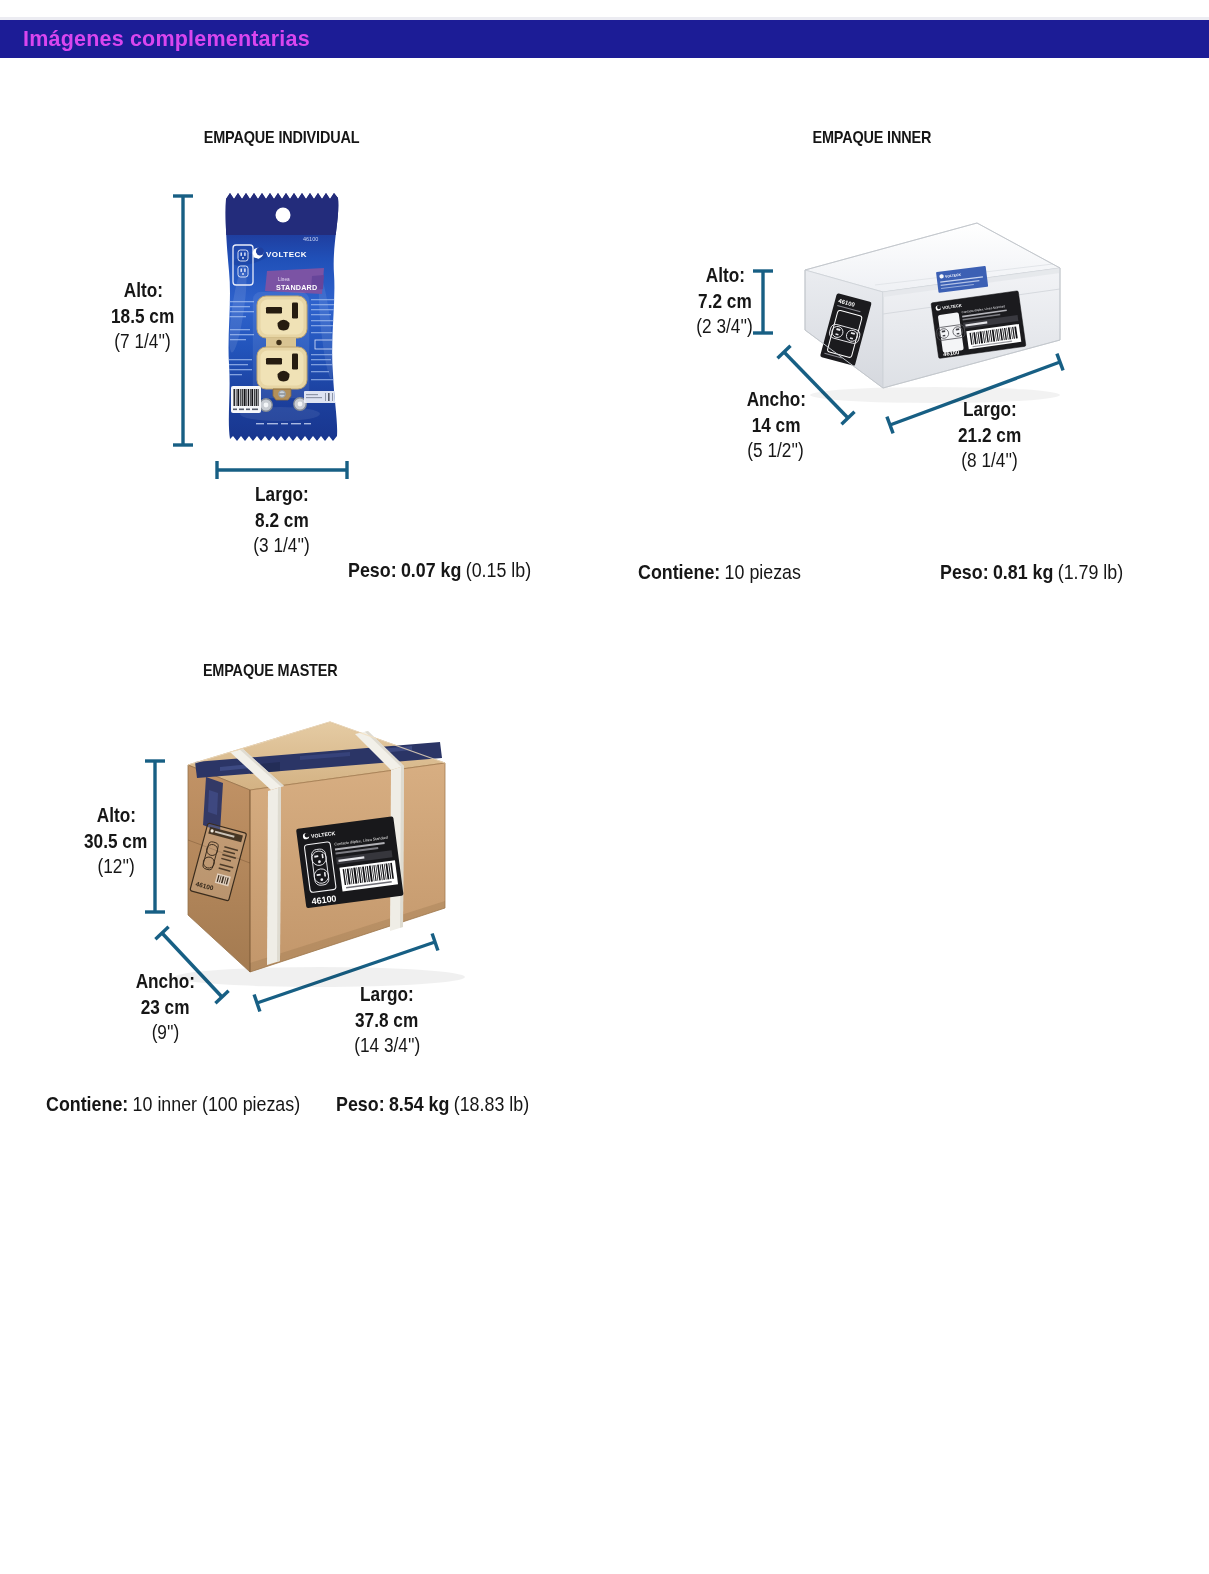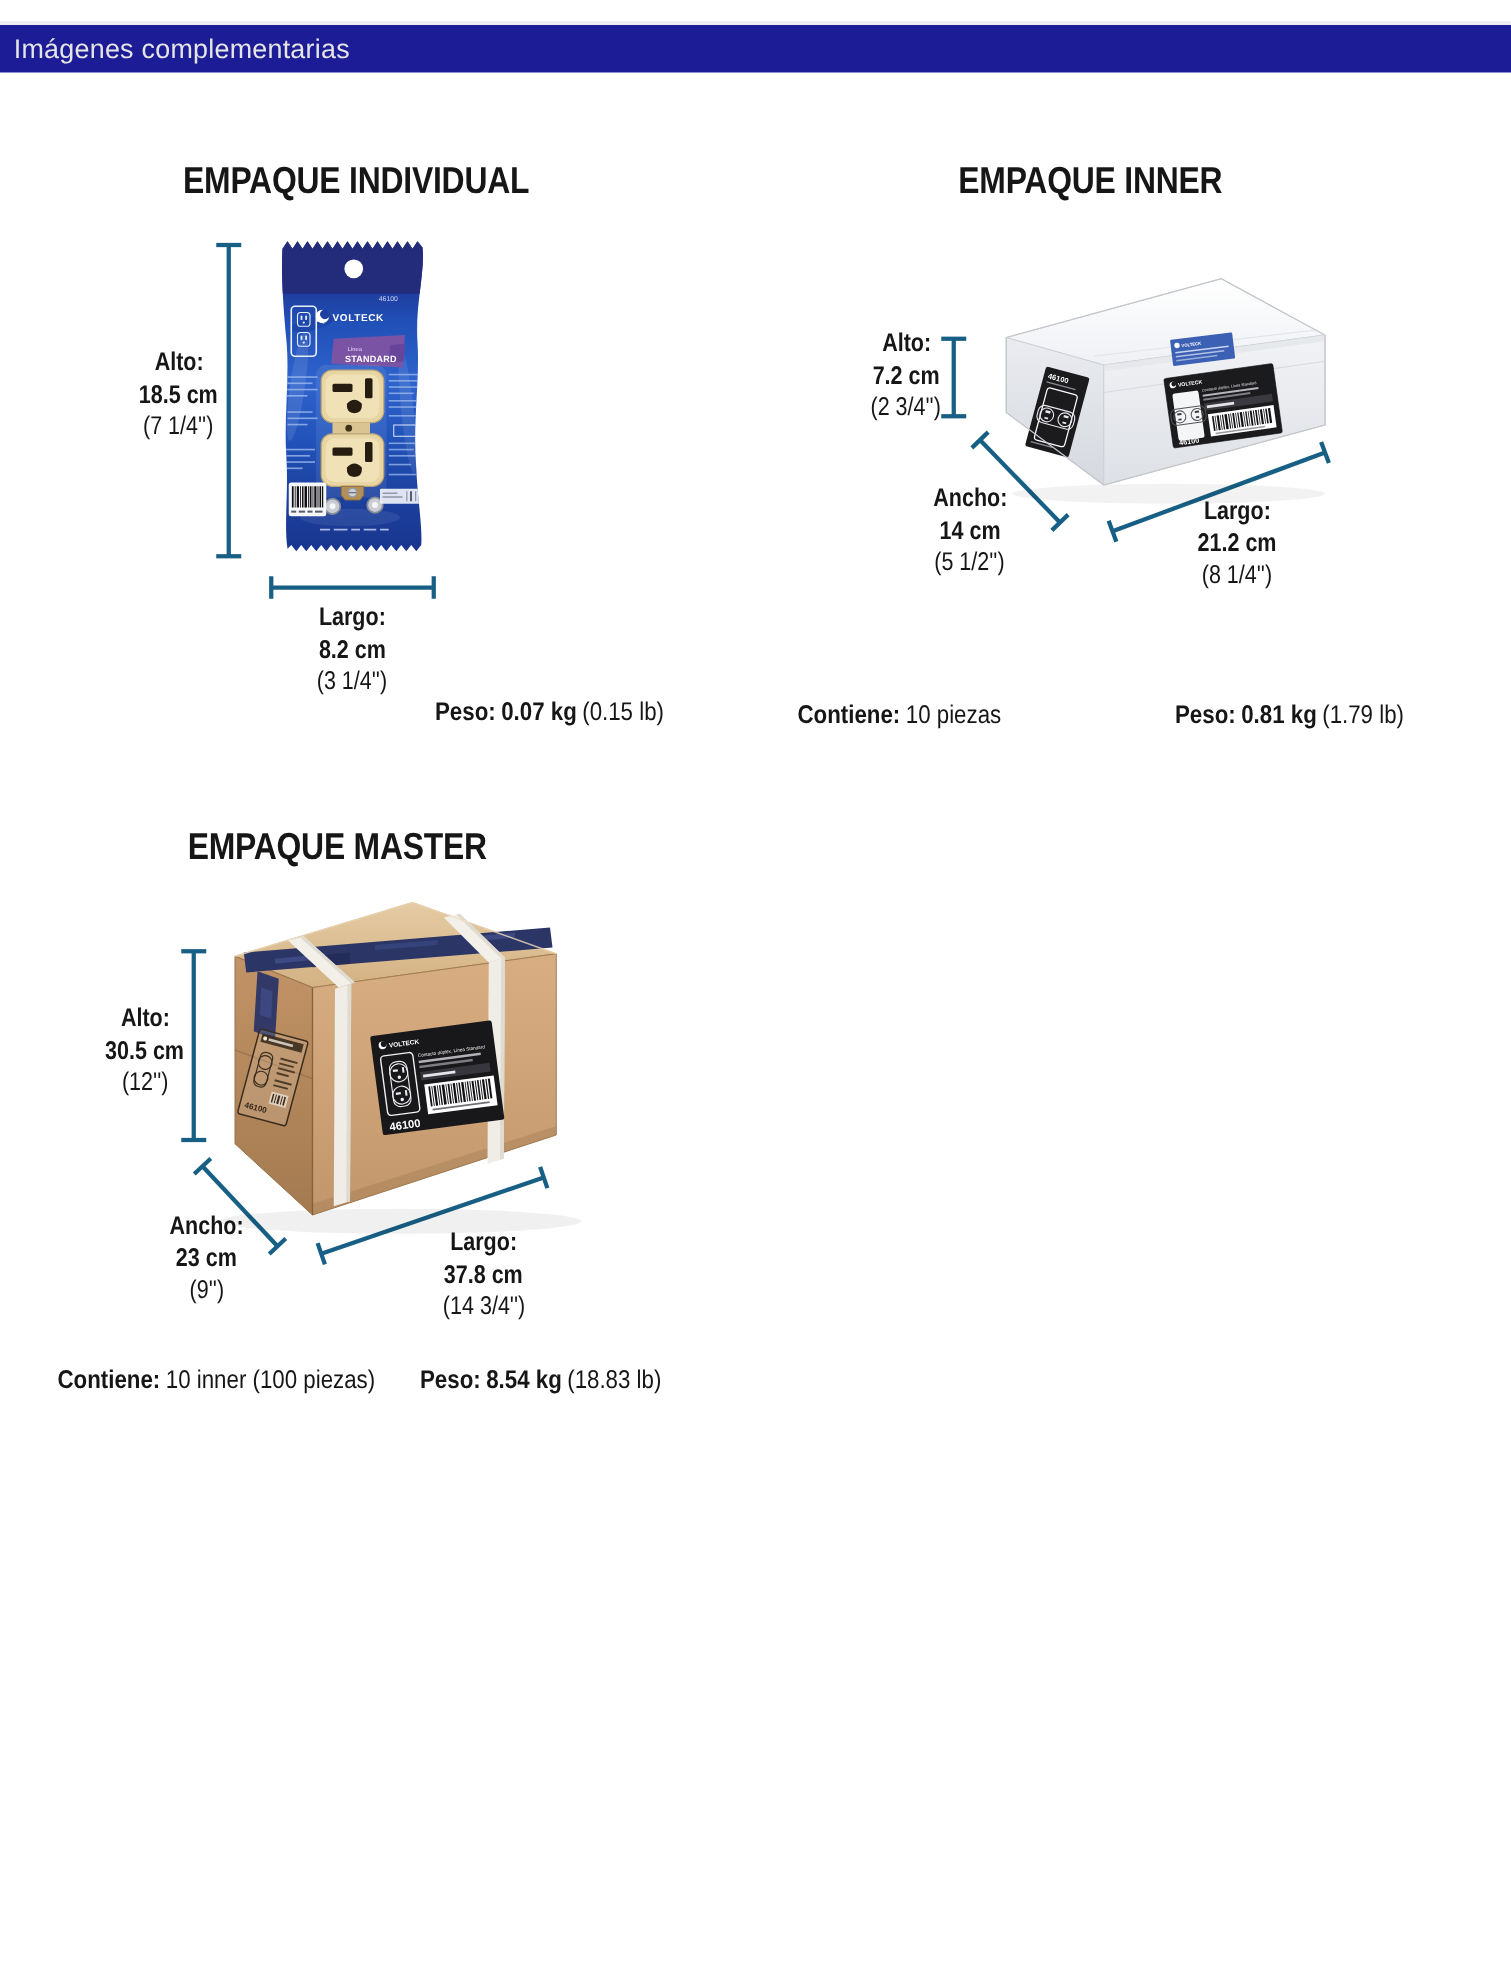--- a/index.html
+++ b/index.html
@@ -1,22 +1,22 @@
 <!DOCTYPE html>
 <html><head>
 <meta charset="utf-8">
 <style>
   html,body{margin:0;padding:0;background:#ffffff;}
   #canvas{position:relative;width:1209px;height:1574px;background:#fff;overflow:hidden;
           font-family:"Liberation Sans",sans-serif;color:#1a1a1a;}
   .hdr-topline{position:absolute;left:0;top:17px;width:1209px;height:3px;background:#ececf2;}
   .hdr{position:absolute;left:0;top:20px;width:1209px;height:38px;background:#1c1c96;}
-  .hdr .t{display:inline-block;margin-left:11px;line-height:38px;color:#e5e5e5;
-          font-weight:400;font-size:21.5px;letter-spacing:.2px;}
-  .sec-title{position:absolute;width:320px;text-align:center;font-weight:700;font-size:30px;
+  .hdr .t{display:inline-block;margin-left:23px;line-height:38px;color:#d946ef;
+          font-weight:700;font-size:21.5px;letter-spacing:.2px;}
+  .sec-title{position:absolute;width:320px;text-align:center;font-weight:700;font-size:17px;
              letter-spacing:-.2px;white-space:nowrap;color:#161616;}
   .sec-title>span{display:inline-block;transform:scaleX(.85);}
   .dim{position:absolute;width:150px;text-align:center;font-size:20.5px;line-height:25.5px;
        white-space:nowrap;color:#161616;}
   .dim span.ln{display:block;}
   .cx{display:inline-block;transform:scaleX(.84);}
   .b{font-weight:700;}
   .row{position:absolute;font-size:20.5px;white-space:nowrap;color:#161616;
        transform:scaleX(.87);transform-origin:left center;line-height:22px;}
   .row .sp{margin-right:5px;}

